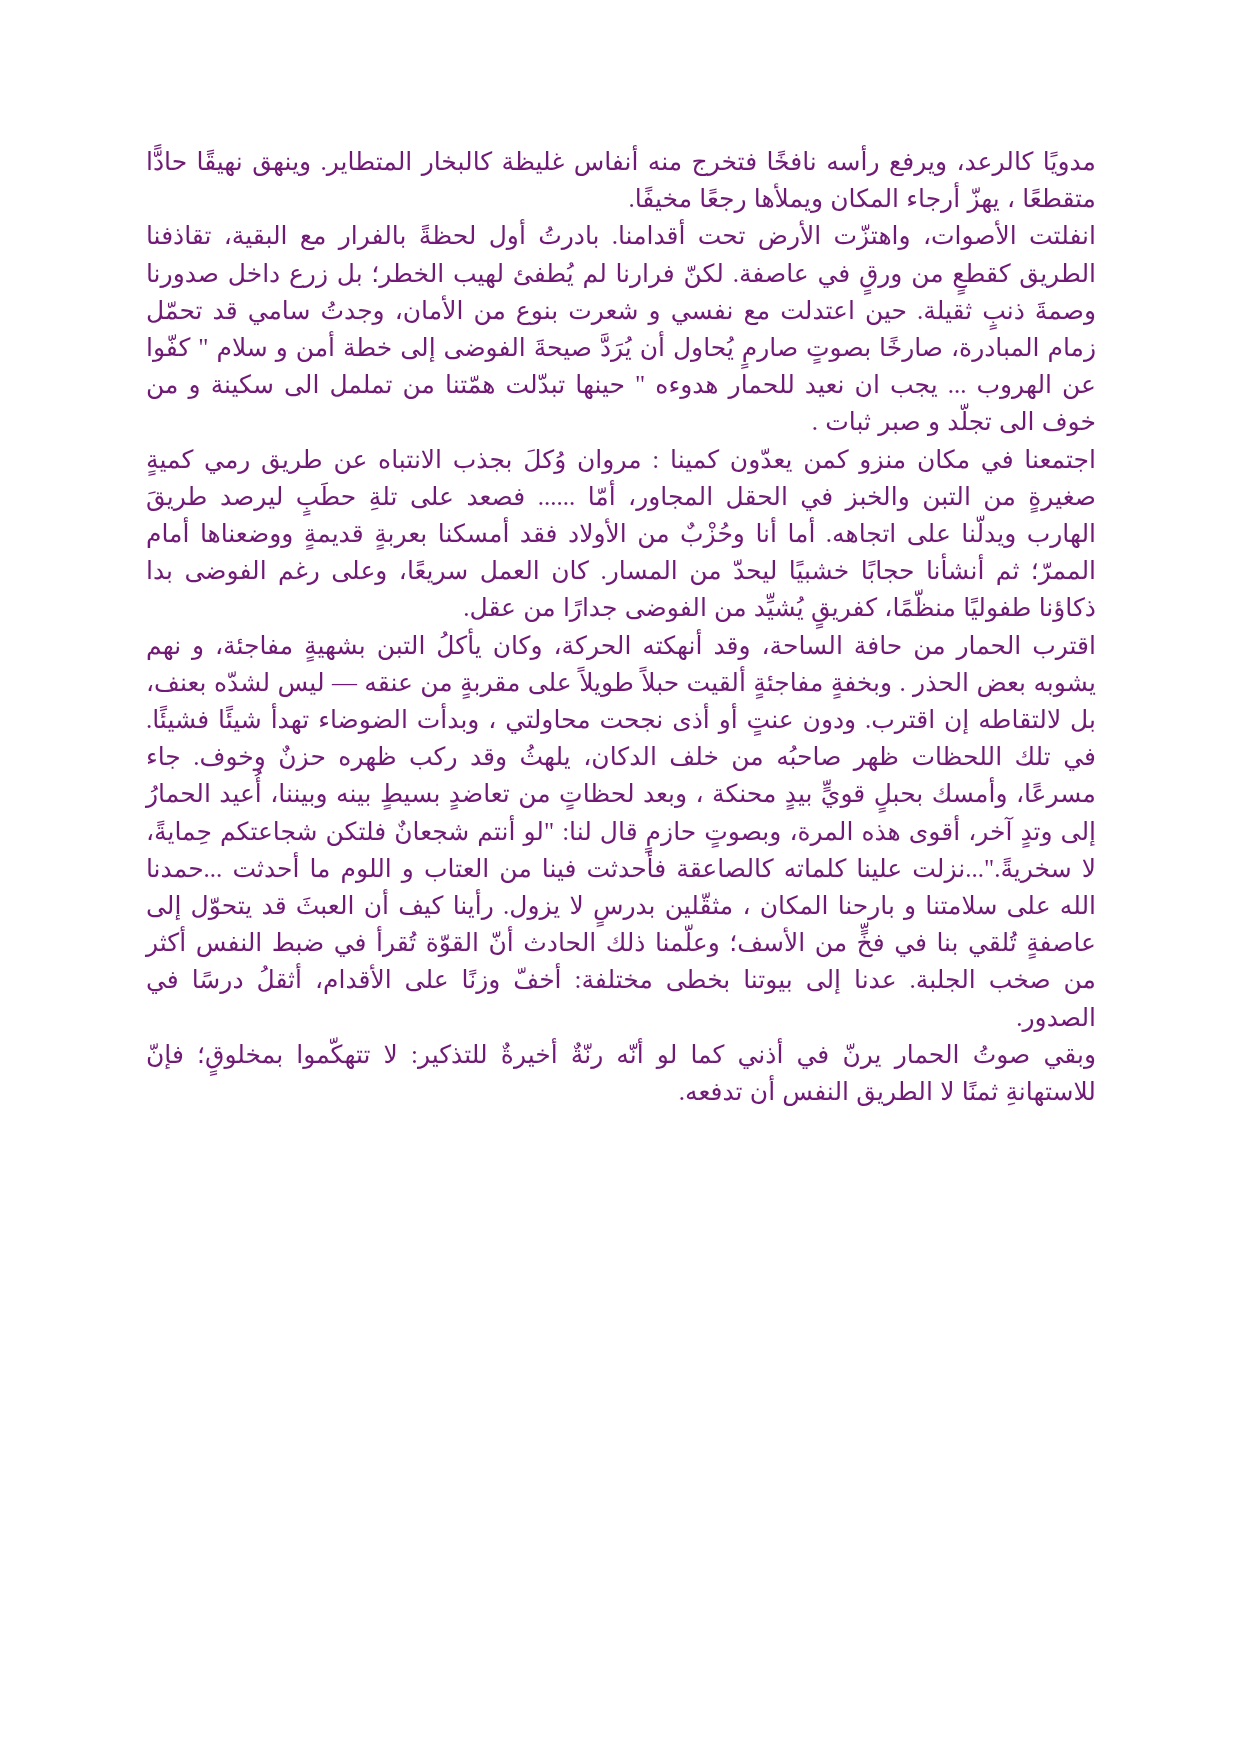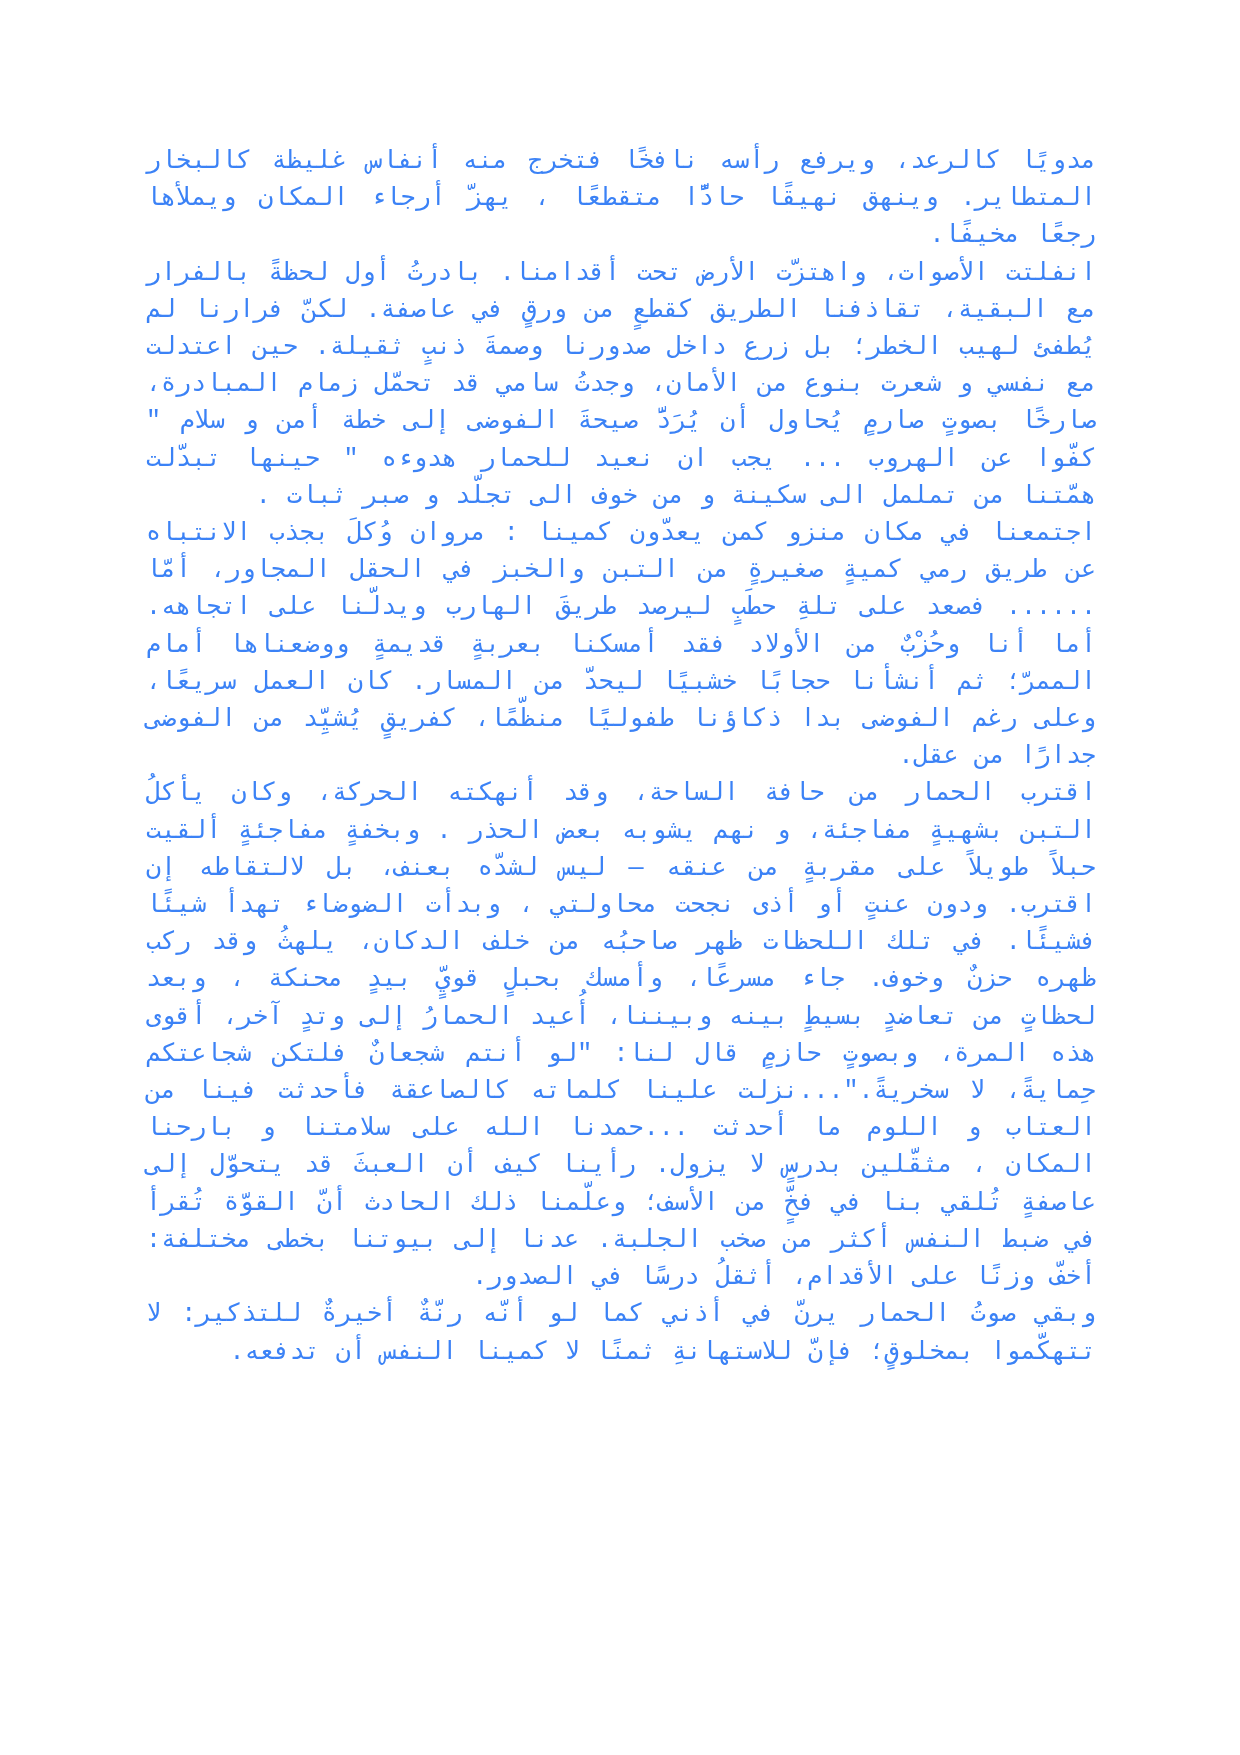--- a/index.html
+++ b/index.html
@@ -22,35 +22,35 @@
       background: #ffffff;
     }
     .text-block {
       position: absolute;
       top: 143px;
       left: 146px;
       width: 950px;
       direction: rtl;
       text-align: justify;
       text-align-last: right;
-      font-family: Liberation Mono, monospace;
+      font-family: Liberation Serif, serif;
       font-size: 25px;
       line-height: 37.2px;
-      color: #3b82f6;
+      color: #701a75;
       word-spacing: 1px;
     }
     .para {
       margin: 0;
       padding: 0;
     }
   </style>
 </head>
 <body>
 
 <div class="page">
   <div class="text-block">
     <p class="para">مدويًا كالرعد، ويرفع رأسه نافخًا فتخرج منه أنفاس غليظة كالبخار المتطاير. وينهق نهيقًا حادًّا متقطعًا ، يهزّ أرجاء المكان ويملأها رجعًا مخيفًا.</p>
     <p class="para">انفلتت الأصوات، واهتزّت الأرض تحت أقدامنا. بادرتُ أول لحظةً بالفرار مع البقية، تقاذفنا الطريق كقطعٍ من ورقٍ في عاصفة. لكنّ فرارنا لم يُطفئ لهيب الخطر؛ بل زرع داخل صدورنا وصمةَ ذنبٍ ثقيلة. حين اعتدلت مع  نفسي و شعرت بنوع من الأمان، وجدتُ سامي قد تحمّل زمام المبادرة، صارخًا بصوتٍ صارمٍ يُحاول أن يُرَدَّ صيحةَ الفوضى إلى خطة أمن و سلام  " كفّوا عن الهروب ... يجب ان نعيد للحمار هدوءه " حينها  تبدّلت همّتنا من تململ الى سكينة و من خوف الى تجلّد و صبر  ثبات .</p>
     <p class="para">اجتمعنا في مكان منزو كمن يعدّون كمينا : مروان وُكلَ بجذب الانتباه عن طريق رمي كميةٍ صغيرةٍ من التبن والخبز في  الحقل المجاور، أمّا ...... فصعد على تلةِ حطَبٍ ليرصد طريقَ الهارب ويدلّنا على اتجاهه.  أما أنا وحُزْبٌ من الأولاد فقد أمسكنا بعربةٍ قديمةٍ ووضعناها أمام الممرّ؛ ثم أنشأنا حجابًا خشبيًا ليحدّ من المسار. كان العمل سريعًا، وعلى رغم الفوضى بدا ذكاؤنا طفوليًا منظّمًا، كفريقٍ يُشيِّد من الفوضى جدارًا من عقل.</p>
     <p class="para">اقترب الحمار من حافة الساحة، وقد أنهكته الحركة، وكان يأكلُ التبن بشهيةٍ مفاجئة، و نهم يشوبه بعض الحذر . وبخفةٍ مفاجئةٍ ألقيت حبلاً طويلاً على مقربةٍ من عنقه — ليس لشدّه بعنف، بل لالتقاطه إن اقترب. ودون عنتٍ أو أذى نجحت محاولتي ، وبدأت الضوضاء تهدأ شيئًا فشيئًا. في تلك اللحظات ظهر صاحبُه من خلف الدكان، يلهثُ وقد ركب ظهره حزنٌ وخوف. جاء مسرعًا، وأمسك بحبلٍ قويٍّ بيدٍ محنكة ، وبعد لحظاتٍ من تعاضدٍ بسيطٍ بينه وبيننا، أُعيد الحمارُ إلى وتدٍ آخر، أقوى هذه المرة، وبصوتٍ حازمٍ قال لنا: "لو أنتم شجعانٌ فلتكن شجاعتكم حِمايةً، لا سخريةً."...نزلت علينا كلماته كالصاعقة   فأحدثت فينا من العتاب و اللوم ما أحدثت ...حمدنا الله على سلامتنا و بارحنا المكان ، مثقّلين بدرسٍ لا يزول. رأينا كيف أن العبثَ قد يتحوّل إلى عاصفةٍ تُلقي بنا في فخٍّ من الأسف؛ وعلّمنا ذلك الحادث أنّ القوّة تُقرأ في ضبط النفس أكثر من صخب الجلبة. عدنا إلى بيوتنا بخطى مختلفة: أخفّ وزنًا على الأقدام، أثقلُ درسًا في الصدور.</p>
-    <p class="para">وبقي صوتُ الحمار يرنّ في أذني كما لو أنّه رنّةٌ أخيرةٌ للتذكير: لا تتهكّموا بمخلوقٍ؛ فإنّ للاستهانةِ ثمنًا لا كمينا النفس أن تدفعه.</p>
+    <p class="para">وبقي صوتُ الحمار يرنّ في أذني كما لو أنّه رنّةٌ أخيرةٌ للتذكير: لا تتهكّموا بمخلوقٍ؛ فإنّ للاستهانةِ ثمنًا لا الطريق النفس أن تدفعه.</p>
   </div>
 </div>
 
 </body></html>

